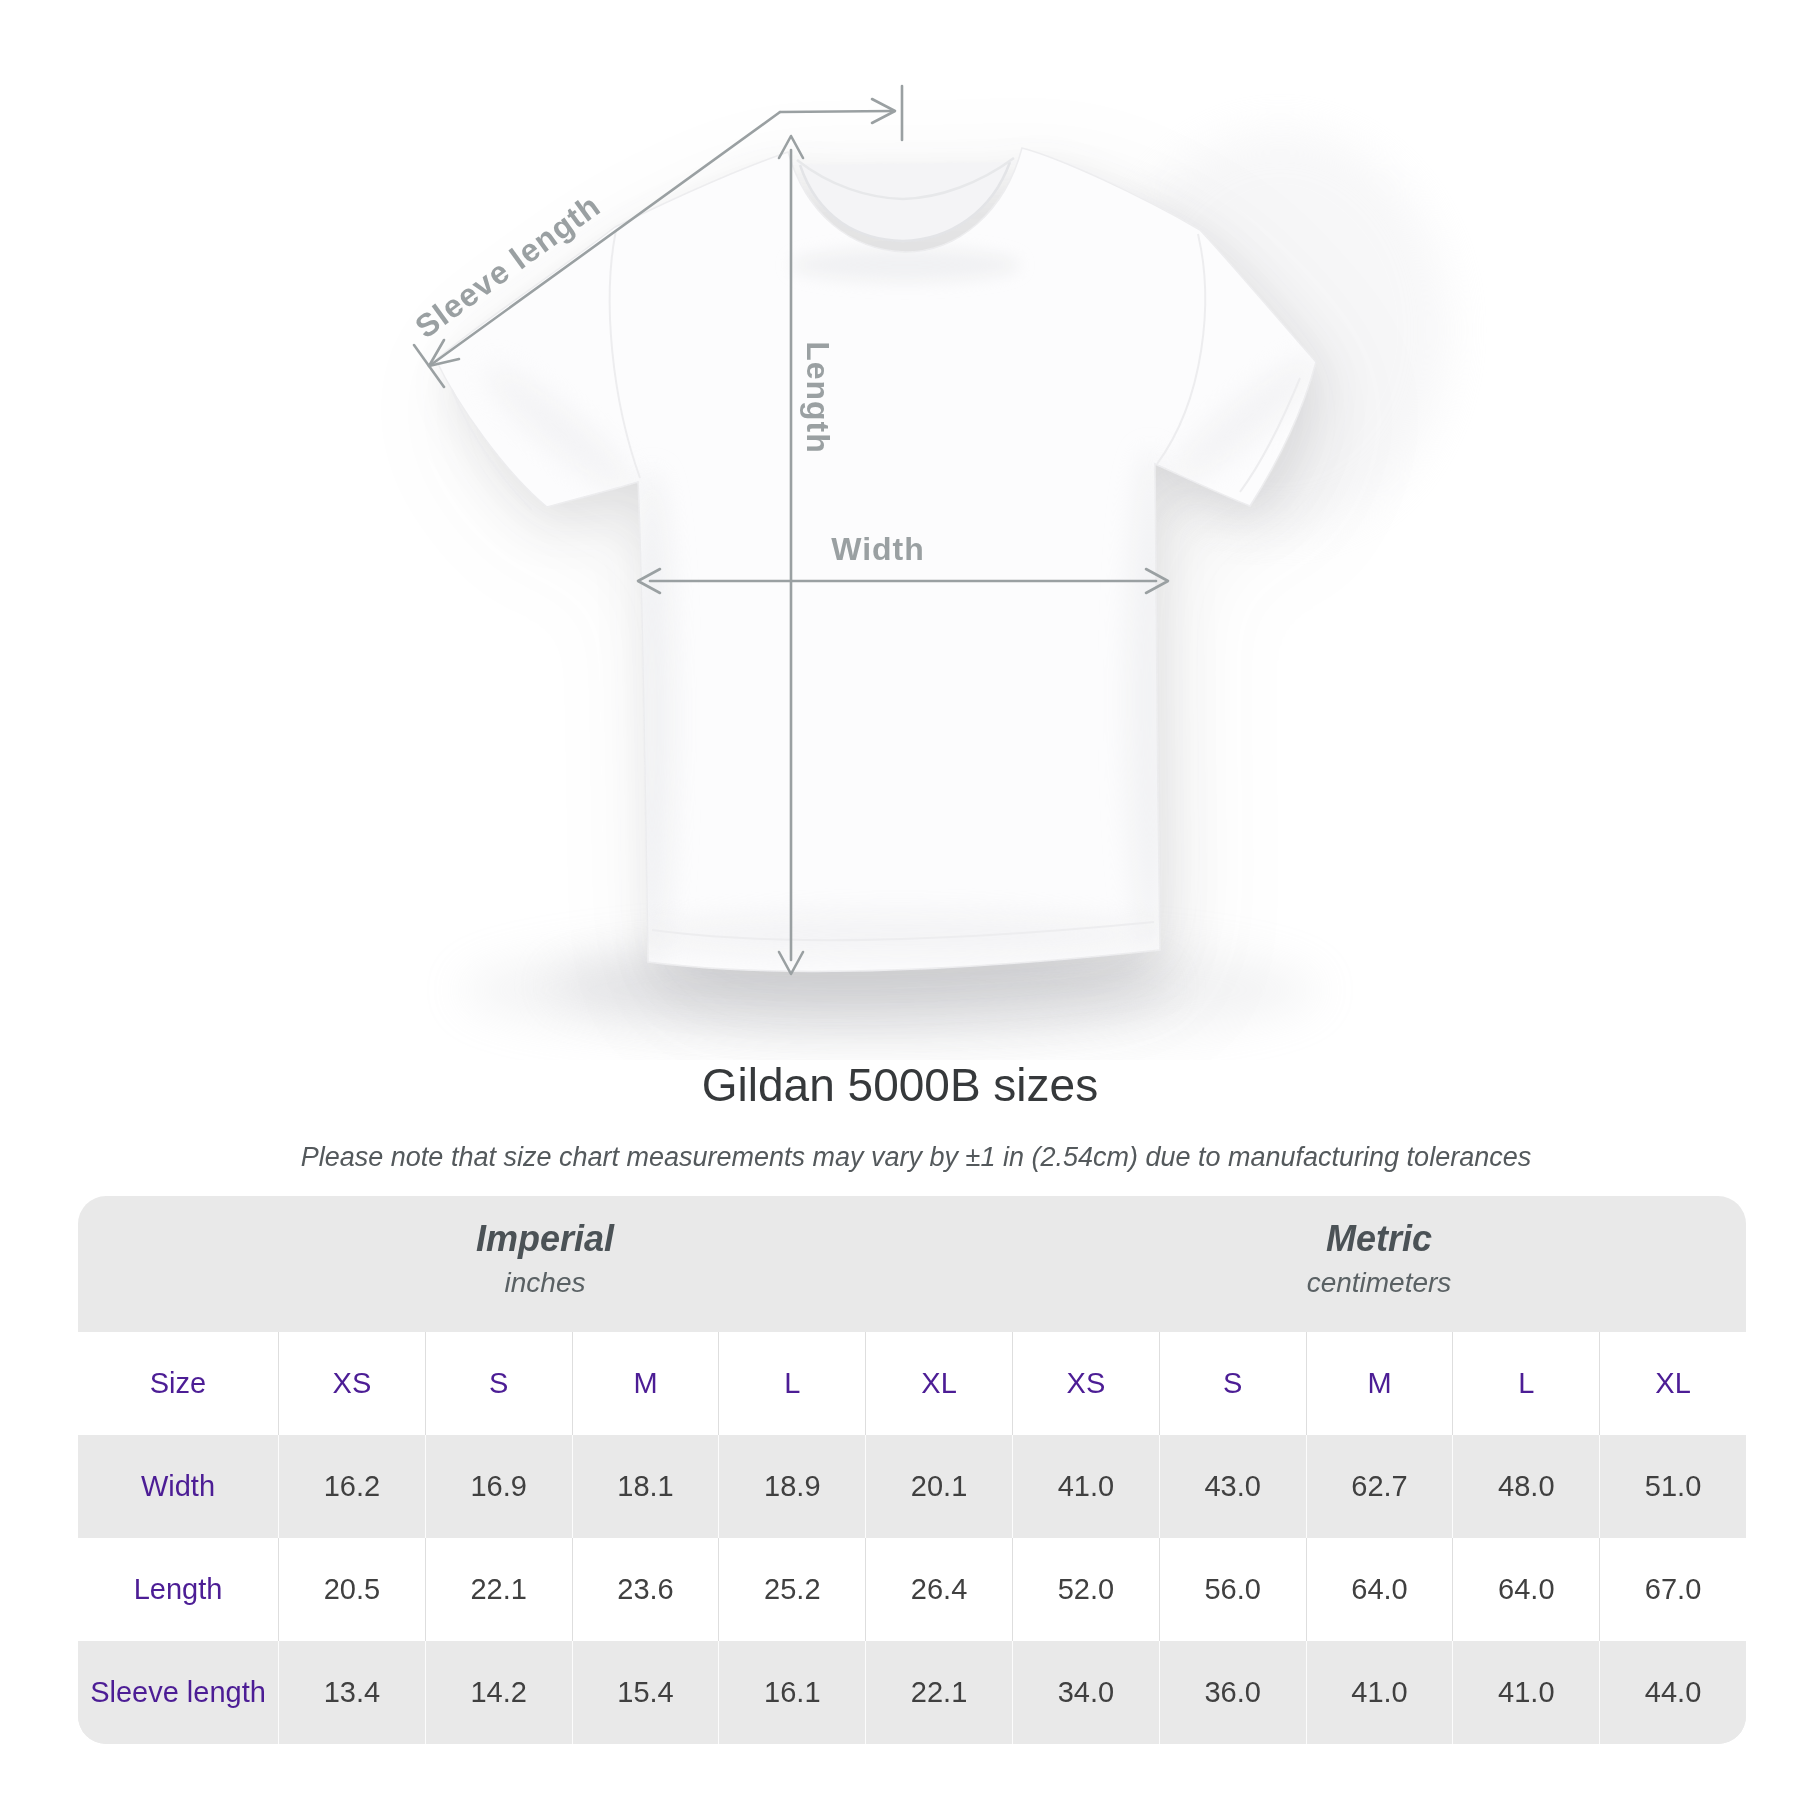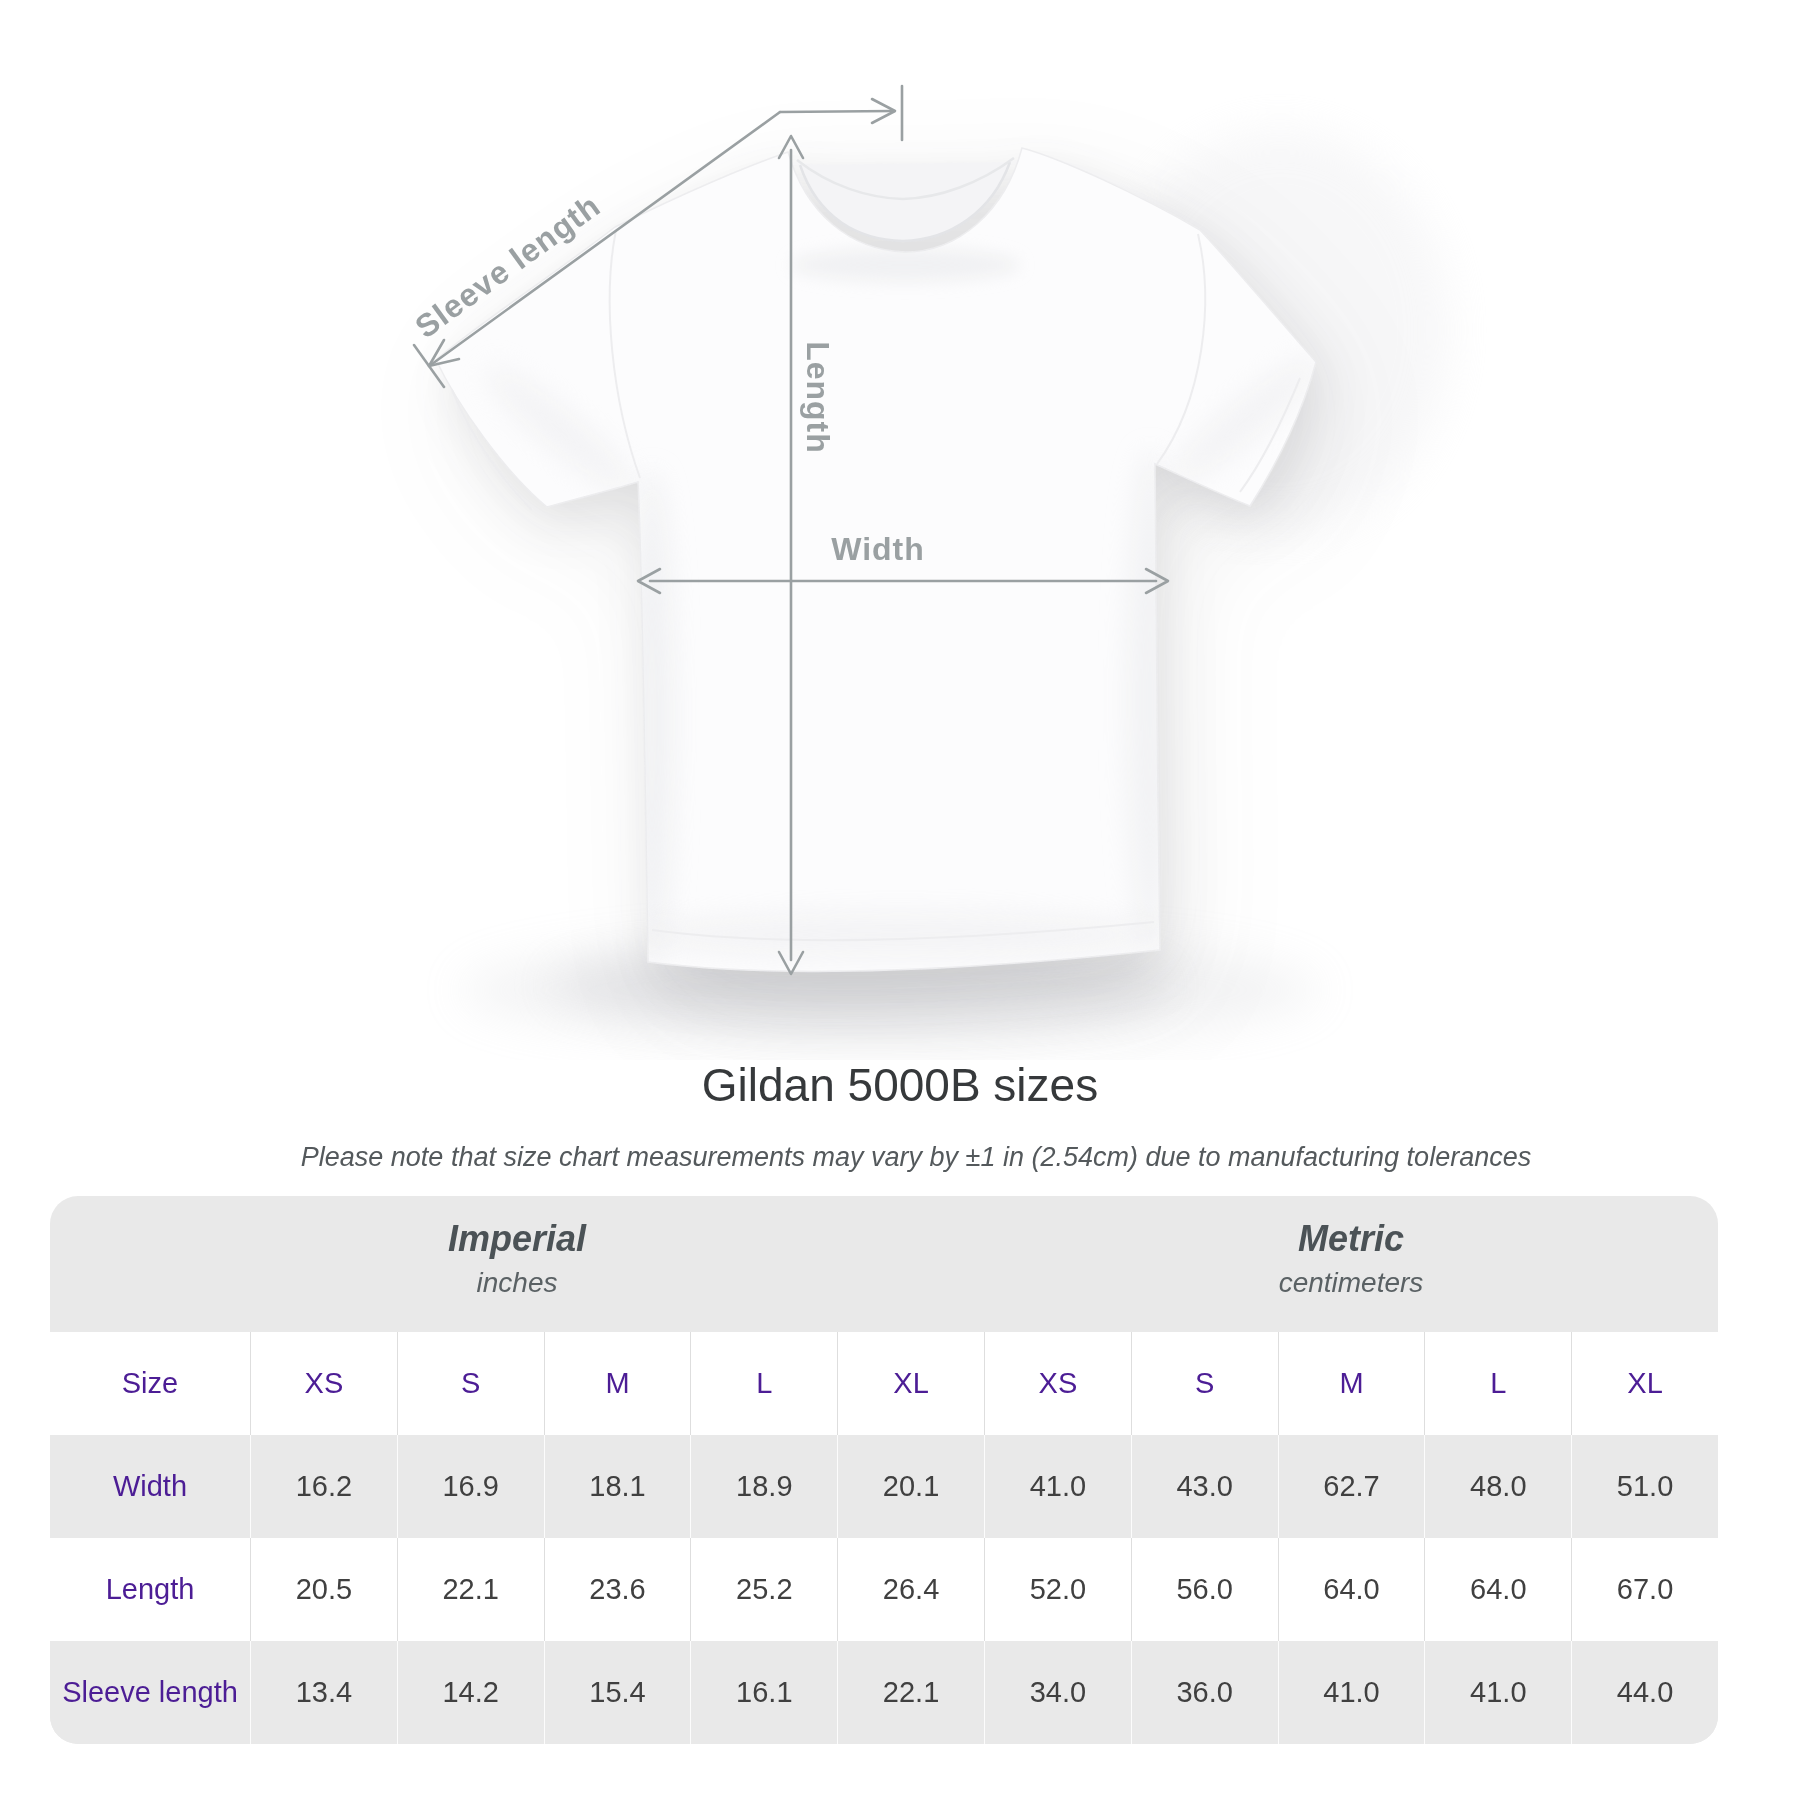--- a/index.html
+++ b/index.html
@@ -21,21 +21,21 @@
   .chart-title{
     position:absolute;left:0;top:1058px;width:1800px;text-align:center;
     font-size:46px;font-weight:normal;color:#36393b;margin:0;
   }
   .chart-note{
     position:absolute;left:0;top:1126px;width:1800px;text-align:center;
     font-size:27px;font-style:italic;color:#54595c;margin:16px;
   }
   
   .size-table{
-    position:absolute;left:50px;top:1196px;width:1668px;
+    position:absolute;left:78px;top:1196px;width:1668px;
     background:#e9e9e9;border-radius:28px;overflow:hidden;
   }
   .band,.trow{display:grid;grid-template-columns:200px repeat(10,1fr);}
   .band{height:136px;}
   .bgroup{display:flex;flex-direction:column;align-items:center;justify-content:center;gap:7px;transform:translateY(-6px);}
   .bgroup.imperial{grid-column:1/7;}
   .bgroup.metric{grid-column:7/12;}
   .btitle{font-size:36px;font-weight:bold;font-style:italic;color:#4b5256;}
   .bsub{font-size:28px;font-style:italic;color:#5a6164;}
   .trow{height:103px;}

